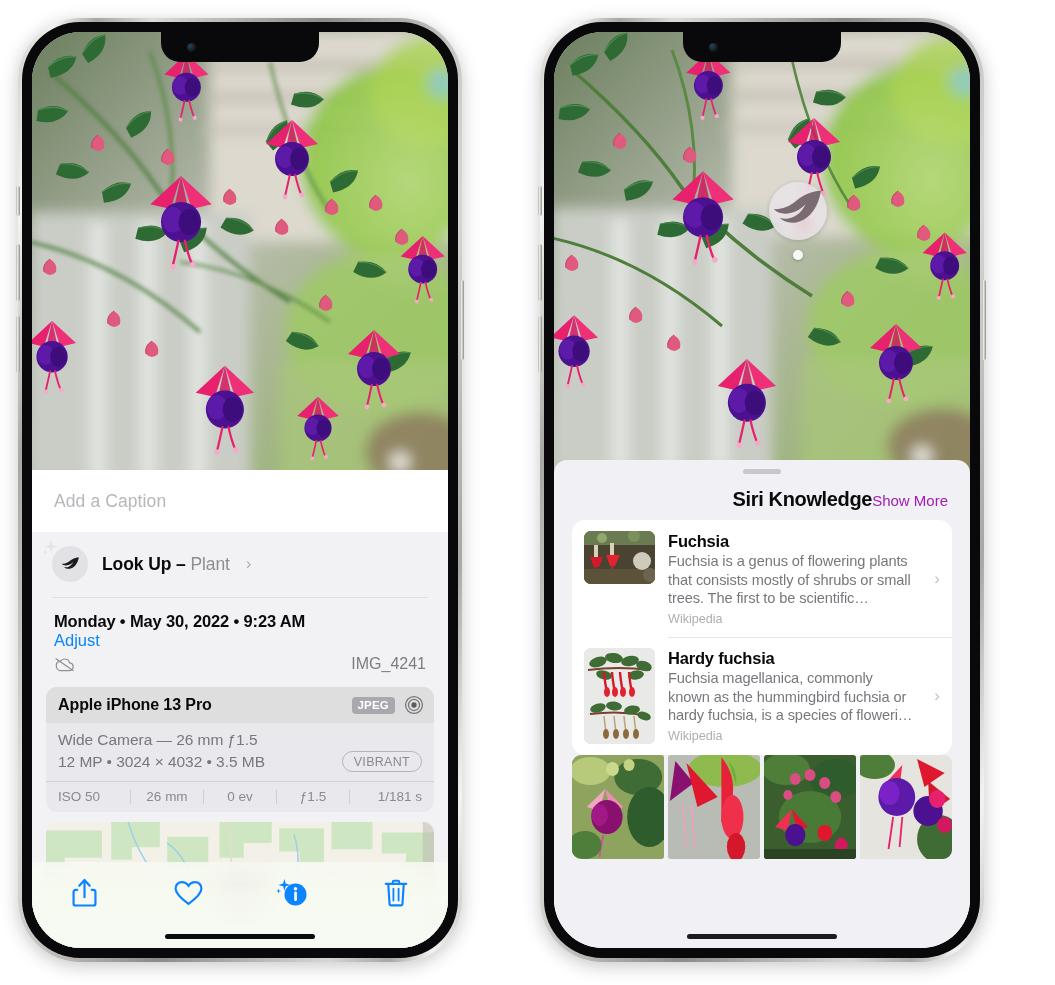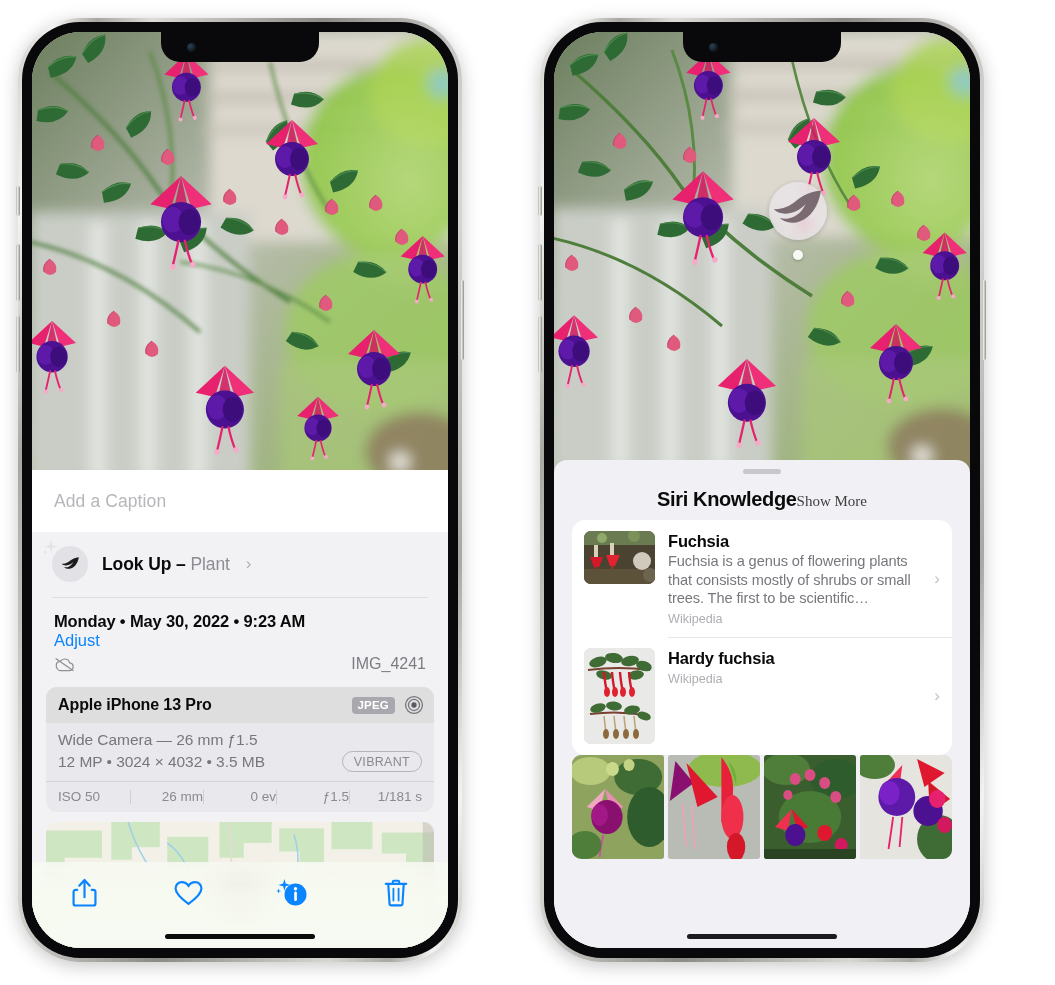--- a/index.html
+++ b/index.html
@@ -136,21 +136,21 @@
   .vibrant {
     border: 1px solid #b4b4ba; color: #8a8a90;
     font-size: 12.5px; letter-spacing: .3px;
     padding: 2.5px 11px; border-radius: 11px;
   }
   .exif-foot {
     display: flex; align-items: center;
     border-top: 1px solid #d2d2d7;
     padding: 7px 12px 8px 12px;
   }
-  .exif-foot .cell { flex: 1; text-align: right; font-size: 13.5px; color: #8a8a90; }
+  .exif-foot .cell { flex: 1; text-align: center; font-size: 13.5px; color: #8a8a90; }
   .exif-foot .cell:first-child { text-align: left; }
   .exif-foot .cell:last-child  { text-align: right; }
   .exif-foot .sep { width: 1px; height: 14px; background: #cfcfd4; }
 
   
   .map-wrap { background: #f2f2f5; padding: 0 14px; flex: 1; overflow: hidden; }
   .map { position: relative; width: 100%; height: 100%; border-radius: 11px; overflow: hidden; }
   .map svg { display: block; width: 100%; height: 100%; }
   .map-pin {
     position: absolute; left: 50%; transform: translateX(-50%); top: 56px;
@@ -206,25 +206,25 @@
     display: flex; align-items: center; justify-content: center;
   }
   .res-title { font-size: 18px; font-weight: 700; color: #0a0a0a; letter-spacing: -.2px; }
   .close-btn {
     position: absolute; right: 18px; top: 3px;
     width: 31px; height: 31px; border-radius: 50%;
     background: #dcdce0;
     display: flex; align-items: center; justify-content: center;
   }
   .sec-head {
-    display: flex; align-items: baseline; justify-content: center;
+    display: flex; align-items: baseline; justify-content: flex-end;
     padding: 14px 22px 9px 22px;
   }
   .sec-title { font-size: 20px; font-weight: 700; color: #0a0a0a; letter-spacing: -.35px; }
-  .show-more { font-size: 15px; color: #404040; font-family: Liberation Serif, serif; }
+  .show-more { font-size: 15px; color: #a21caf; }
 
   .kcard {
     margin: 0 18px; background: #ffffff; border-radius: 13px; overflow: hidden;
   }
   .krow { display: flex; align-items: flex-start; gap: 13px; padding: 11px 12px 11px 12px; position: relative; }
   .krow + .krow::before {
     content: ""; position: absolute; left: 96px; right: 0; top: 0; height: 1px; background: #e6e6e9;
   }
   .kthumb { flex: 0 0 auto; border-radius: 7px; overflow: hidden; background: #ddd; }
   .kthumb.wide { width: 71px; height: 53px; }
@@ -707,20 +707,21 @@
                   <g fill="#8c6a3e">
                     <ellipse cx="22" cy="86" rx="3" ry="5"></ellipse>
                       <ellipse cx="32" cy="86" rx="3" ry="5"></ellipse>
                     <ellipse cx="42" cy="86" rx="3" ry="5"></ellipse>
                       <ellipse cx="52" cy="86" rx="3" ry="5"></ellipse>
                   </g>
                 </svg>
               </span>
               <span class="ktext">
                 <span class="ktitle" style="display:block">Hardy fuchsia</span>
+                <span class="kdesc" style="display:block">Fuchsia magellanica, commonly known as the hummingbird fuchsia or hardy fuchsia, is a species of floweri…</span>
                 <span class="ksrc" style="display:block">Wikipedia</span>
               </span>
               <span class="kchev">›</span>
             </div>
           </div>
 
 
           <div class="thumbs-row">
             <span class="thumb">
               <svg viewBox="0 0 100 104" preserveAspectRatio="none">

